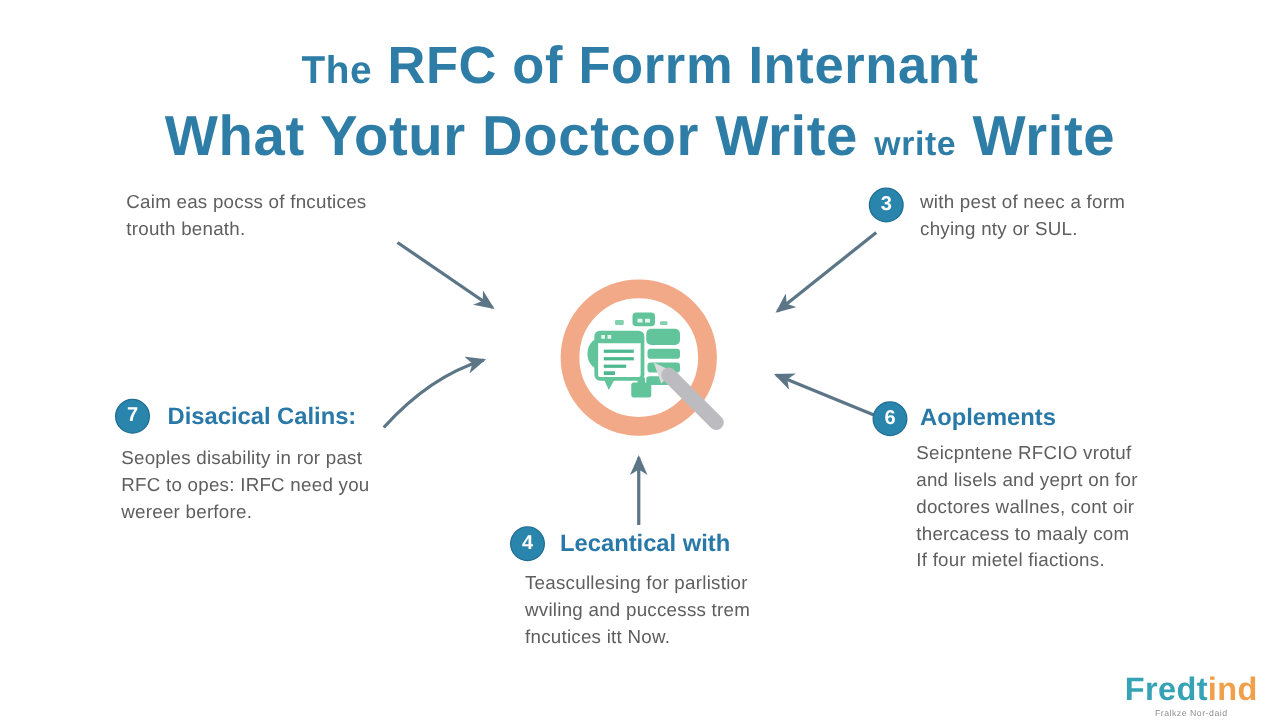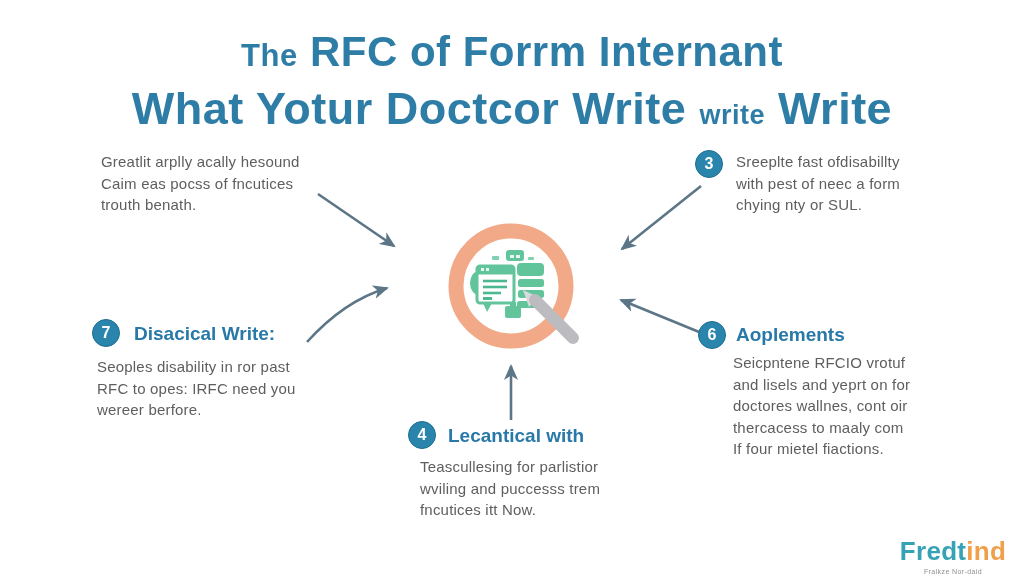--- a/index.html
+++ b/index.html
@@ -98,34 +98,32 @@
       </g>
     </g>
   </svg>
 
   <div class="title">
     <div class="title-line1"><span class="sm">The</span> <span>RFC of Forrm Internant</span></div>
     <div class="title-line2"><span>What  Yotur Doctcor Write</span> <span class="sm">write</span> <span>Write</span></div>
   </div>
 
   <div class="node-body" style="left:101px; top:151px;">
-    <div>Greatlit arplly acally hesound</div>
     <div>Caim eas pocss of fncutices</div>
     <div>trouth benath.</div>
   </div>
 
   <div class="badge" style="left:695px; top:150px;">3</div>
   <div class="node-body" style="left:736px; top:151px;">
-    <div>Sreeplte fast ofdisabillty</div>
     <div>with pest of neec a form</div>
     <div>chying nty or SUL.</div>
   </div>
 
   <div class="badge" style="left:92px; top:319px;">7</div>
-  <div class="node-heading" style="left:134px; top:323px;">Disacical Write:</div>
+  <div class="node-heading" style="left:134px; top:323px;">Disacical Calins:</div>
   <div class="node-body" style="left:97px; top:356px;">
     <div>Seoples disability in ror past</div>
     <div>RFC to opes: IRFC need you</div>
     <div>wereer berfore.</div>
   </div>
 
   <div class="badge" style="left:698px; top:321px;">6</div>
   <div class="node-heading" style="left:736px; top:324px;">Aoplements</div>
   <div class="node-body" style="left:733px; top:352px;">
     <div>Seicpntene RFCIO vrotuf</div>

